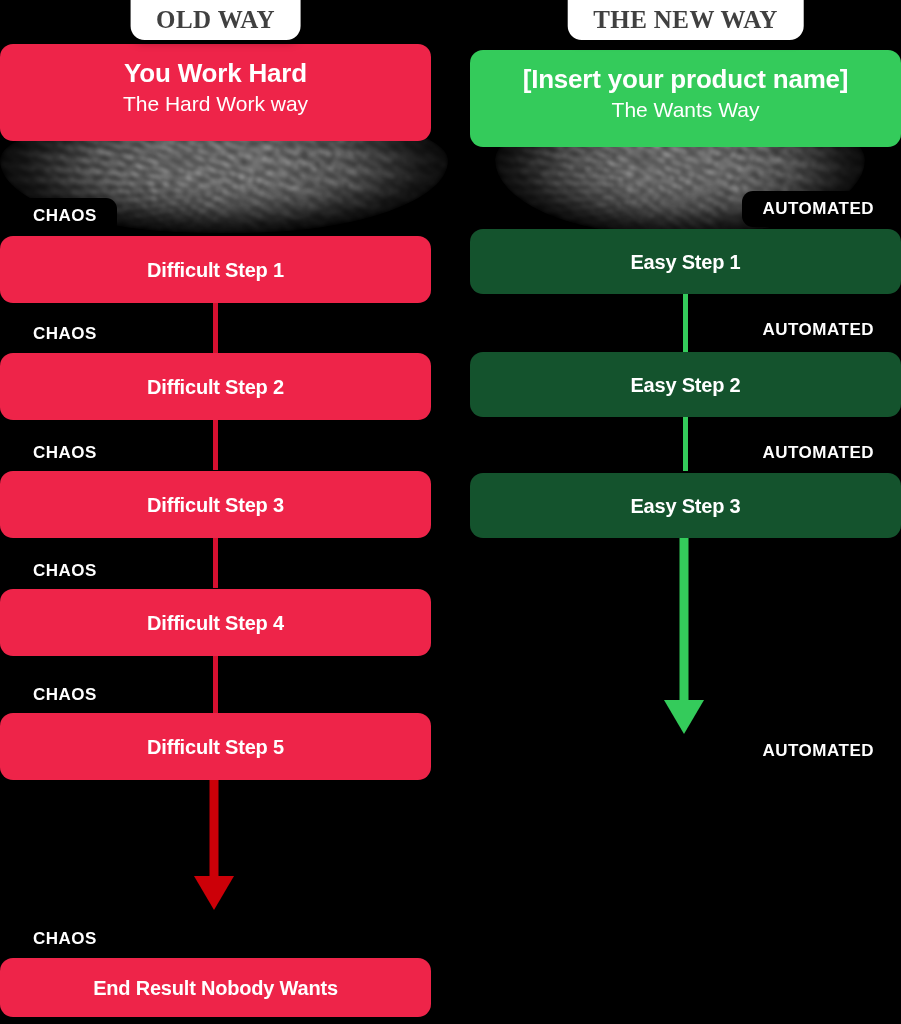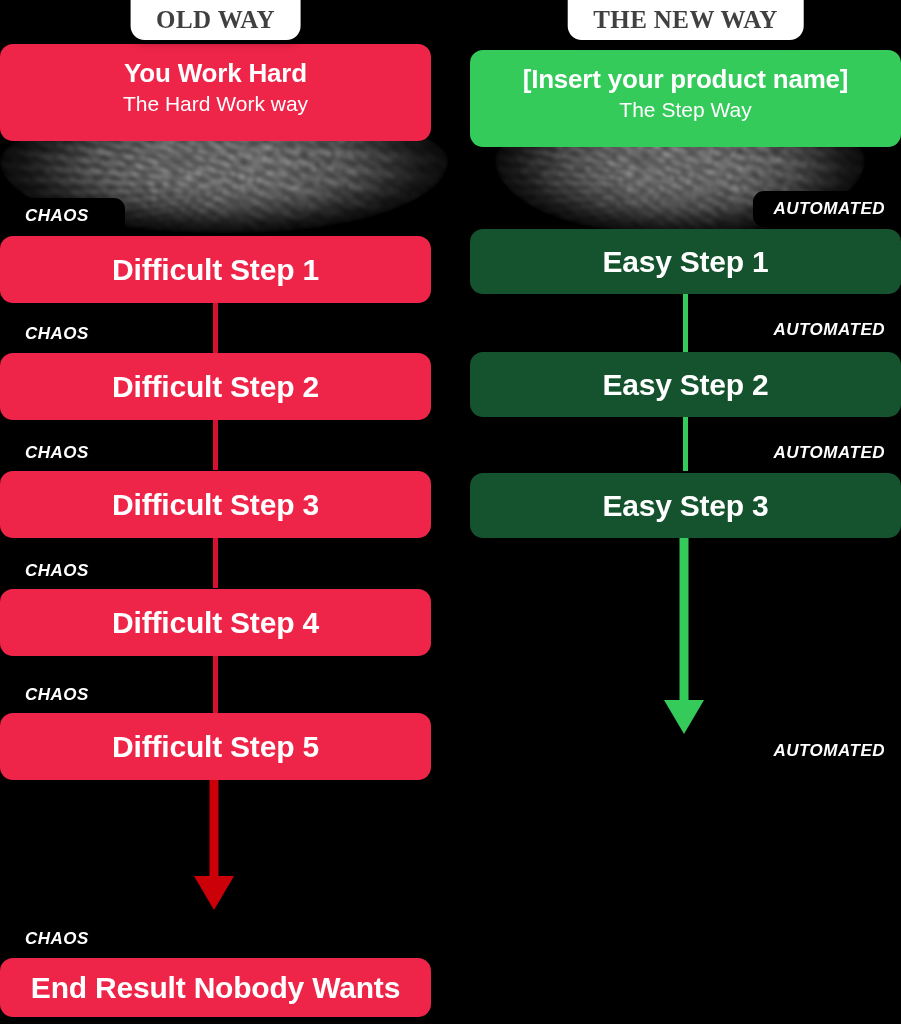--- a/index.html
+++ b/index.html
@@ -137,21 +137,21 @@
     position: absolute;
     z-index: 4;
     border-radius: 13px;
     display: flex;
     align-items: center;
     justify-content: center;
     box-sizing: border-box;
   }
   .step span {
     color: #ffffff;
-    font-size: 30px;
+    font-size: 20px;
     font-weight: 700;
     letter-spacing: -0.2px;
     line-height: 26px;
     white-space: nowrap;
   }
   .step.red { background: #EE2449; left: 0px; width: 431px; }
   .step.green { background: #14532d; left: 470px; width: 431px; }
 
   
   .tag {
@@ -165,30 +165,28 @@
   }
   .tag span {
     color: #ffffff;
     font-size: 17px;
     font-weight: 700;
     letter-spacing: 0.5px;
     line-height: 20px;
     white-space: nowrap;
   }
   .tag.left {
-    left: 0px;
+    left: 8px;
     border-radius: 0 11px 11px 0;
-    padding: 0 36px 0 25px;
-    font-style: italic;
+    padding: 0 20px 0 25px;
   }
   .tag.right {
-    right: 12px;
+    right: 0px;
     border-radius: 11px 0 0 11px;
-    padding: 0 4px 0 20px;
-    font-style: italic;
+    padding: 0 27px 0 20px;
   }
 
   
   .conn {
     position: absolute;
     z-index: 2;
     width: 5px;
   }
   .conn.red { background: #D61030; left: 213px; }
   .conn.green { background: #34CB5B; left: 683px; }
@@ -294,21 +292,21 @@
 
     <div class="noise-blob blob-new" style="left:25px"></div>
 
     <div class="way-pill">
       <span>THE NEW WAY</span>
     </div>
   </div>
 
   <div class="head-card head-new">
     <span class="head-title">[Insert your product name]</span>
-    <span class="head-sub">The Step Way</span>
+    <span class="head-sub">The Wants Way</span>
   </div>
 
   <div class="tag right" style="top:191px">
     <span>AUTOMATED</span>
   </div>
   <div class="step green" style="top:229px;height:65px">
     <span>Easy Step 1</span>
   </div>
   <div class="conn green" style="top:294px;height:59px"></div>
 

